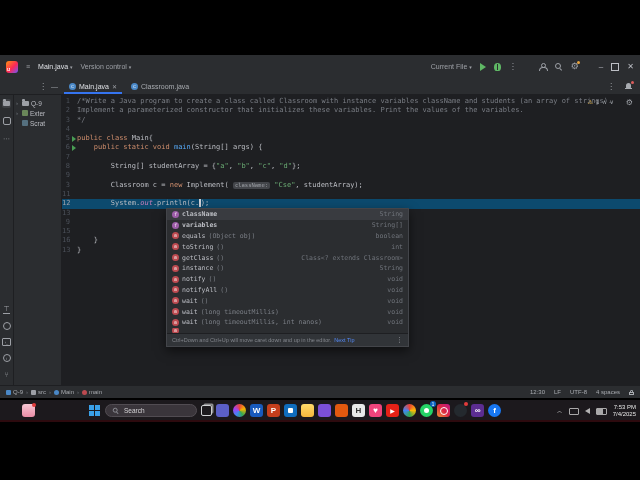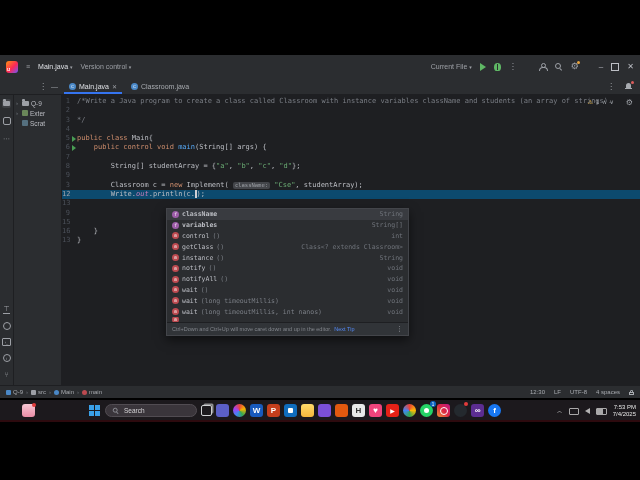--- a/index.html
+++ b/index.html
@@ -207,30 +207,31 @@
           <span class="tree-chev"></span>
           <span class="scratch-ico"></span>
           <span>Scrat</span>
         </div>
       </div>
     </div>
 
   <div id="editor">
     <div id="code-lines">
         <div class="line"><span class="gut-num">1</span><span class="gut-run"></span><span class="c-cmt">/*Write a Java program to create a class called Classroom with instance variables className and students (an array of strings).</span></div>
-        <div class="line"><span class="gut-num">2</span><span class="gut-run"></span></div>
+        <div class="line"><span class="gut-num">2</span><span class="gut-run"></span><span class="c-cmt">Implement a parameterized constructor that initializes these variables. Print the values of the variables.</span></div>
         <div class="line"><span class="gut-num">3</span><span class="gut-run"></span><span class="c-cmt">*/</span></div>
         <div class="line"><span class="gut-num">4</span><span class="gut-run"></span></div>
         <div class="line"><span class="gut-num">5</span><span class="gut-run"><span class="run-tri"></span></span><span class="c-kw">public class </span><span class="c-pl">Main{</span></div>
-        <div class="line"><span class="gut-num">6</span><span class="gut-run"><span class="run-tri"></span></span><span class="c-pl">    </span><span class="c-kw">public control void </span><span class="c-dec">main</span><span class="c-pl">(String[] args) {</span></div>
+        <div class="line"><span class="gut-num">6</span><span class="gut-run"><span class="run-tri"></span></span><span class="c-pl">    </span><span class="c-kw">public static void </span><span class="c-dec">main</span><span class="c-pl">(String[] args) {</span></div>
         <div class="line"><span class="gut-num">7</span><span class="gut-run"></span></div>
         <div class="line"><span class="gut-num">8</span><span class="gut-run"></span><span class="c-pl">        String[] studentArray = {</span><span class="c-str">"a"</span><span class="c-pl">, </span><span class="c-str">"b"</span><span class="c-pl">, </span><span class="c-str">"c"</span><span class="c-pl">, </span><span class="c-str">"d"</span><span class="c-pl">};</span></div>
         <div class="line"><span class="gut-num">9</span><span class="gut-run"></span></div>
         <div class="line"><span class="gut-num">3</span><span class="gut-run"></span><span class="c-pl">        Classroom c = </span><span class="c-kw">new </span><span class="c-pl">Implement( </span><span class="c-hint">className:</span><span class="c-pl"> </span><span class="c-str">"Cse"</span><span class="c-pl">, studentArray);</span></div>
-        <div class="line cur"><span class="gut-num">12</span><span class="gut-run"></span><span class="c-pl">        Write.</span><span class="c-fld">out</span><span class="c-pl">.println(c.</span><span class="caret"></span><span class="c-pl">);</span></div>
+        <div class="line"><span class="gut-num">11</span><span class="gut-run"></span></div>
+        <div class="line cur"><span class="gut-num">12</span><span class="gut-run"></span><span class="c-pl">        System.</span><span class="c-fld">out</span><span class="c-pl">.println(c.</span><span class="caret"></span><span class="c-pl">);</span></div>
         <div class="line"><span class="gut-num">13</span><span class="gut-run"></span></div>
         <div class="line"><span class="gut-num">9</span><span class="gut-run"></span></div>
         <div class="line"><span class="gut-num">15</span><span class="gut-run"></span></div>
         <div class="line"><span class="gut-num">16</span><span class="gut-run"></span><span class="c-pl">    }</span></div>
         <div class="line"><span class="gut-num">13</span><span class="gut-run"></span><span class="c-pl">}</span></div>
       </div>
     <div id="inspect-widget">
       <span class="warn-glyph">⚠</span>
       <span>1</span>
       <span class="dim">∧</span>
@@ -246,21 +247,27 @@
           <span class="pop-name b">className</span>
           <span class="pop-type">String</span>
         </div>
         <div class="pop-row">
           <span class="pop-ico field">f</span>
           <span class="pop-name b">variables</span>
           <span class="pop-type">String[]</span>
         </div>
         <div class="pop-row">
           <span class="pop-ico method">m</span>
-          <span class="pop-name">control</span>
+          <span class="pop-name">equals</span>
+          <span class="pop-params">(Object obj)</span>
+          <span class="pop-type">boolean</span>
+        </div>
+        <div class="pop-row">
+          <span class="pop-ico method">m</span>
+          <span class="pop-name">toString</span>
           <span class="pop-params">()</span>
           <span class="pop-type">int</span>
         </div>
         <div class="pop-row">
           <span class="pop-ico method">m</span>
           <span class="pop-name">getClass</span>
           <span class="pop-params">()</span>
           <span class="pop-type">Class&lt;? extends Classroom&gt;</span>
         </div>
         <div class="pop-row">

